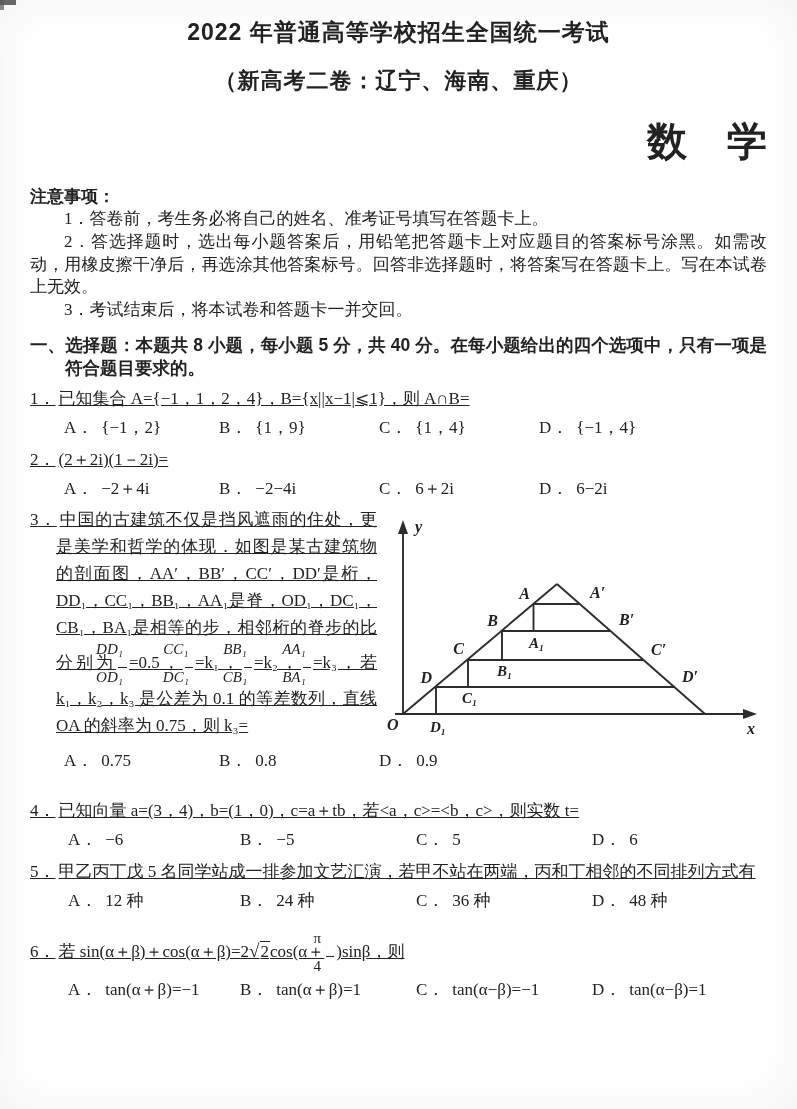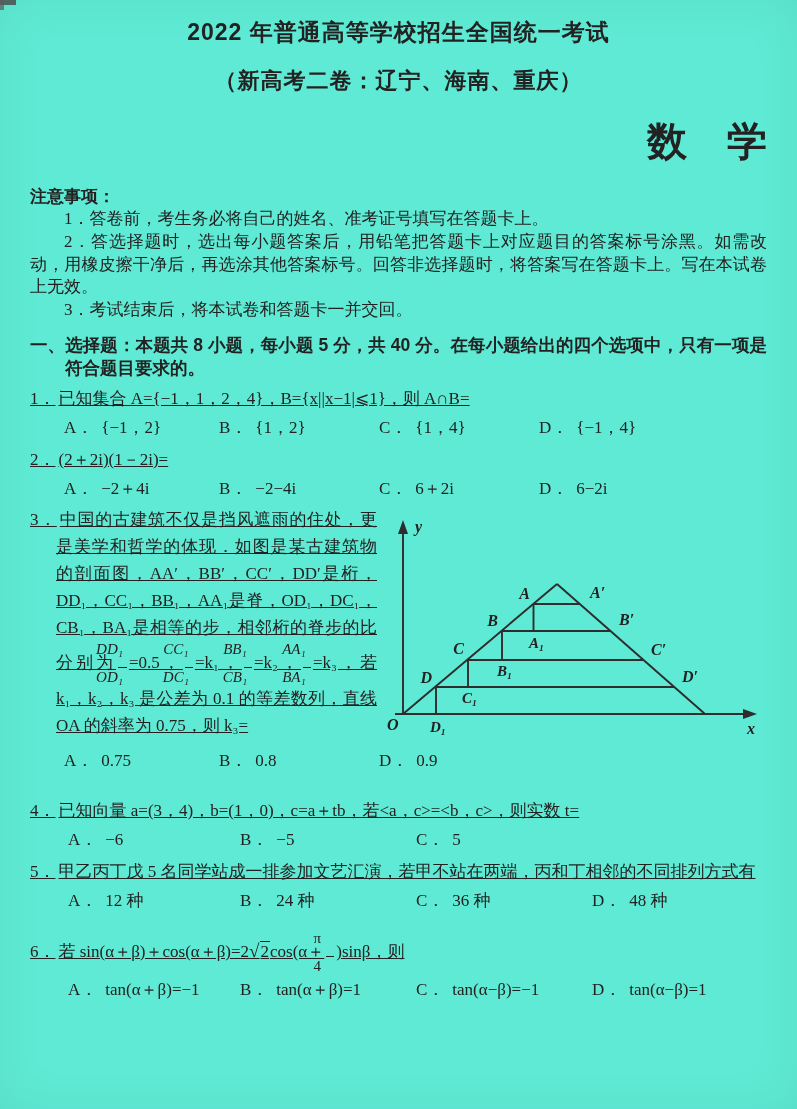--- a/index.html
+++ b/index.html
@@ -1,20 +1,20 @@
 <!DOCTYPE html>
 <html><head>
 <meta charset="utf-8">
 <style>
   html,body { margin:0; padding:0; background:#e9e8e6; }
   .page {
     position:relative;
     width:797px; height:1109px;
     margin:0 auto;
-    background:#5eead4;
+    background:#ffffff;
     box-shadow: inset 0 0 50px rgba(0,0,0,0.05);
     overflow:hidden;
     box-sizing:border-box;
     padding:16px 30px 0 30px;
     color:#222;
     font-family:"Liberation Serif","DejaVu Serif","DejaVu Sans",serif;
     font-size:17px;
   }
   .artifact-tl-h { position:absolute; left:0; top:0; width:16px; height:5px; background:#4d4d4d; opacity:.85; }
   .artifact-tl-v { position:absolute; left:0; top:0; width:4px; height:10px; background:#5a5a5a; opacity:.7; }
@@ -105,21 +105,21 @@
     <p class="notice">2．答选择题时，选出每小题答案后，用铅笔把答题卡上对应题目的答案标号涂黑。如需改动，用橡皮擦干净后，再选涂其他答案标号。回答非选择题时，将答案写在答题卡上。写在本试卷上无效。</p>
     <p class="notice">3．考试结束后，将本试卷和答题卡一并交回。</p>
   </div>
 
   <div class="section-heading">一、选择题：本题共 8 小题，每小题 5 分，共 40 分。在每小题给出的四个选项中，只有一项是符合题目要求的。</div>
 
   <div class="question q1">
     <p class="stem"><span class="qno">1．</span><span>已知集合 A={−1，1，2，4}，B={x||x−1|⩽1}，则 A∩B=</span></p>
     <div class="options">
       <span class="opt"><span class="opt-label">A．</span><span class="opt-text">{−1，2}</span></span>
-      <span class="opt"><span class="opt-label">B．</span><span class="opt-text">{1，2}</span></span>
+      <span class="opt"><span class="opt-label">B．</span><span class="opt-text">{1，9}</span></span>
       <span class="opt"><span class="opt-label">C．</span><span class="opt-text">{1，4}</span></span>
       <span class="opt"><span class="opt-label">D．</span><span class="opt-text">{−1，4}</span></span>
     </div>
   </div>
 
   <div class="question q2">
     <p class="stem"><span class="qno">2．</span><span>(2＋2i)(1－2i)=</span></p>
     <div class="options">
       <span class="opt"><span class="opt-label">A．</span><span class="opt-text">−2＋4i</span></span>
       <span class="opt"><span class="opt-label">B．</span><span class="opt-text">−2−4i</span></span>
@@ -174,20 +174,21 @@
       <span class="opt"><span class="opt-label">D．</span><span class="opt-text">0.9</span></span>
     </div>
   </div>
 
   <div class="question q4">
     <p class="stem"><span class="qno">4．</span><span>已知向量 a=(3，4)，b=(1，0)，c=a＋tb，若&lt;a，c&gt;=&lt;b，c&gt;，则实数 t=</span></p>
     <div class="options wide">
       <span class="opt"><span class="opt-label">A．</span><span class="opt-text">−6</span></span>
       <span class="opt"><span class="opt-label">B．</span><span class="opt-text">−5</span></span>
       <span class="opt"><span class="opt-label">C．</span><span class="opt-text">5</span></span>
+      <span class="opt"><span class="opt-label">D．</span><span class="opt-text">6</span></span>
     </div>
   </div>
 
   <div class="question q5">
     <p class="stem"><span class="qno">5．</span><span>甲乙丙丁戊 5 名同学站成一排参加文艺汇演，若甲不站在两端，丙和丁相邻的不同排列方式有</span></p>
     <div class="options wide">
       <span class="opt"><span class="opt-label">A．</span><span class="opt-text">12 种</span></span>
       <span class="opt"><span class="opt-label">B．</span><span class="opt-text">24 种</span></span>
       <span class="opt"><span class="opt-label">C．</span><span class="opt-text">36 种</span></span>
       <span class="opt"><span class="opt-label">D．</span><span class="opt-text">48 种</span></span>

